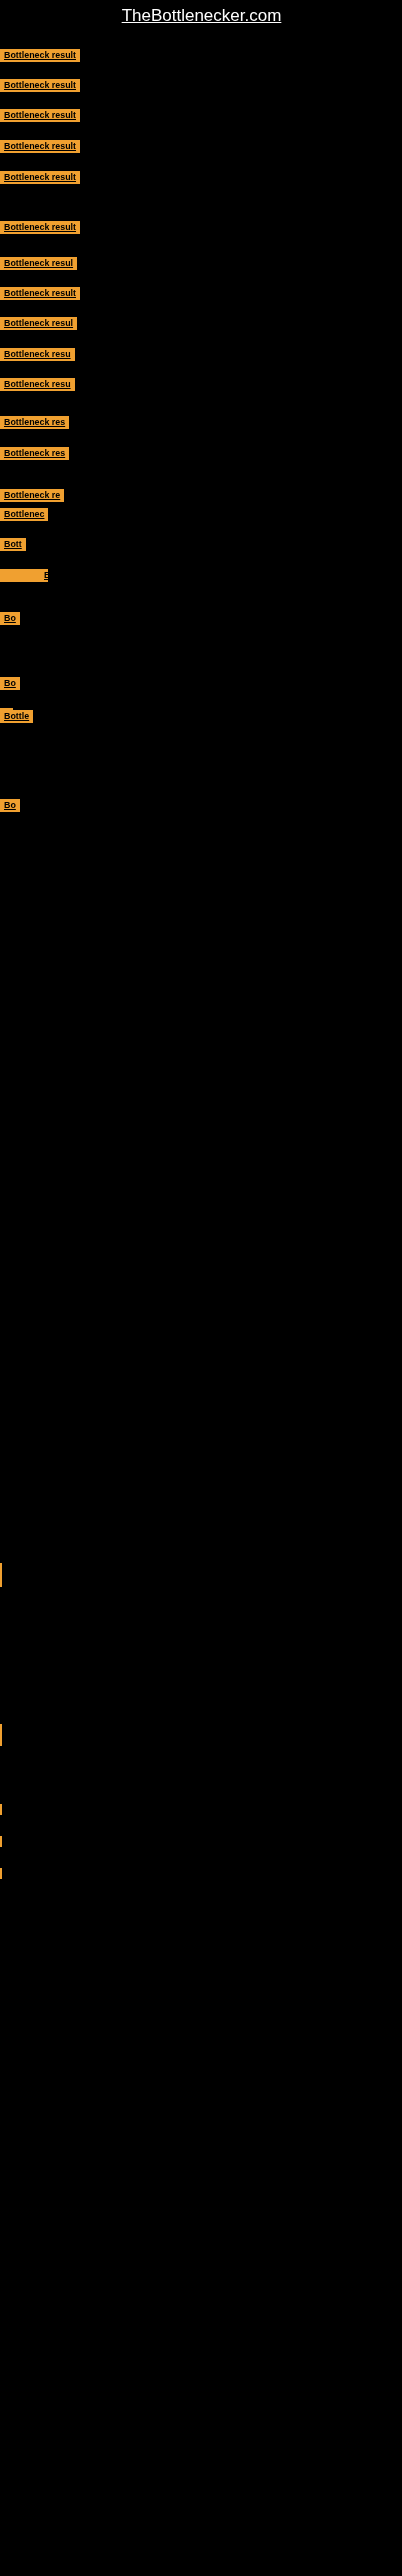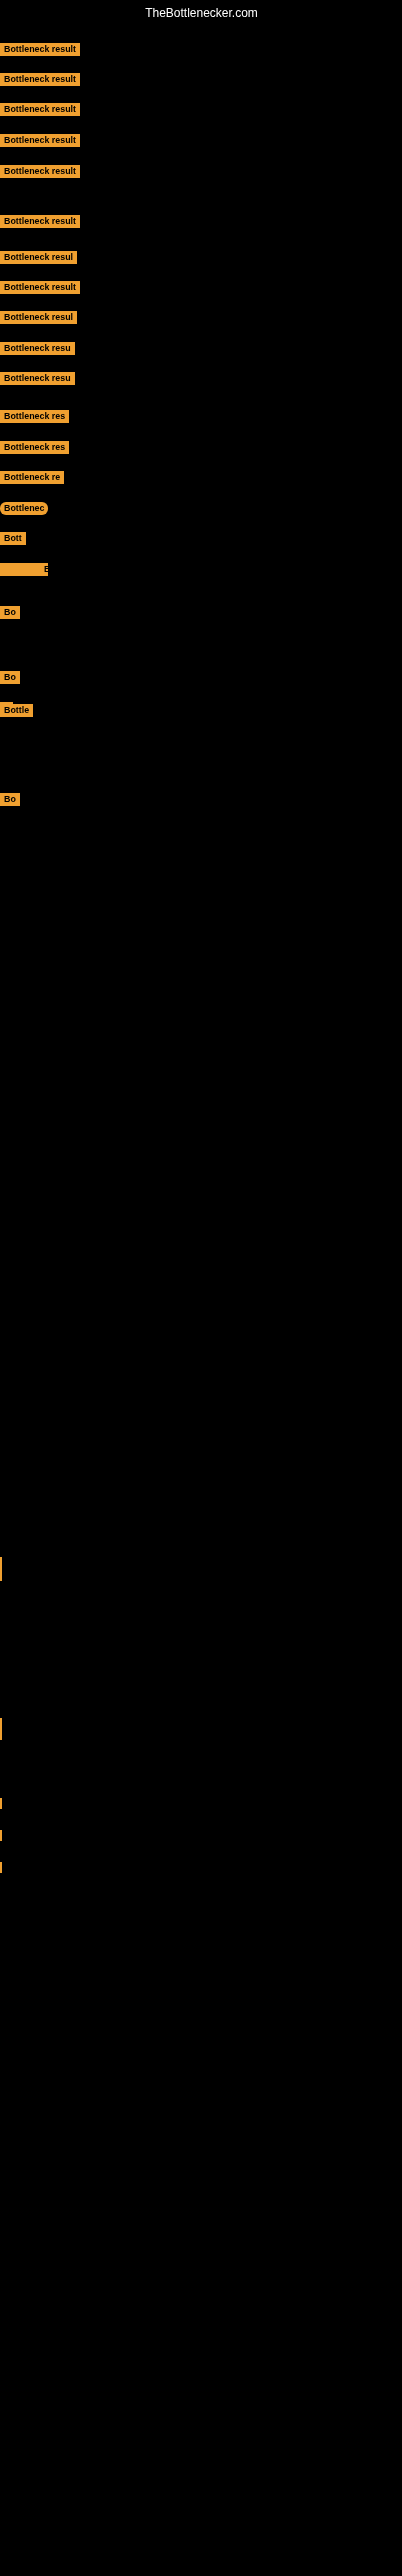--- a/index.html
+++ b/index.html
@@ -10,35 +10,37 @@
     body {
       background-color: #000000;
       width: 403px;
       min-height: 2576px;
       font-family: Arial, sans-serif;
       position: relative;
     }
     .site-title {
       color: #ffffff;
       text-align: center;
-      font-size: 12px;
+      font-size: 17px;
       padding: 6.4px 0;
       font-weight: normal;
+      text-decoration: underline;
     }
     .badge {
       background-color: #f0a030;
       color: #000000;
       font-size: 8.9px;
       font-weight: bold;
       padding: 1.6px 4px;
       display: inline-block;
       position: absolute;
       left: 0;
       white-space: nowrap;
       overflow: hidden;
+      text-decoration: underline;
     }
     .line-marker {
       position: absolute;
       left: 0;
       width: 2.4px;
       background-color: #f0a030;
     }
   </style>
 </head>
 <body>
@@ -52,22 +54,22 @@
     <div class="badge" style="top: 107px; max-width: 97px;">Bottleneck result</div>
     <div class="badge" style="top: 138px; max-width: 97px;">Bottleneck result</div>
     <div class="badge" style="top: 188px; max-width: 93px;">Bottleneck result</div>
     <div class="badge" style="top: 224px; max-width: 87px;">Bottleneck resul</div>
     <div class="badge" style="top: 254px; max-width: 97px;">Bottleneck result</div>
     <div class="badge" style="top: 284px; max-width: 89px;">Bottleneck resul</div>
     <div class="badge" style="top: 315px; max-width: 84px;">Bottleneck resu</div>
     <div class="badge" style="top: 345px; max-width: 81px;">Bottleneck resu</div>
     <div class="badge" style="top: 383px; max-width: 76px;">Bottleneck res</div>
     <div class="badge" style="top: 414px; max-width: 72px;">Bottleneck res</div>
-    <div class="badge" style="top: 444px; max-width: 66px;">Bottleneck re</div>
-    <div class="badge" style="top: 475px; max-width: 52px; border-radius: 6px;">Bottlenec</div>
+    <div class="badge" style="top: 456px; max-width: 66px;">Bottleneck re</div>
+    <div class="badge" style="top: 475px; max-width: 52px;">Bottlenec</div>
     <div class="badge" style="top: 505px; max-width: 32px;">Bott</div>
     <div class="badge" style="top: 536px; max-width: 47px; padding-left: 44px;">Bottlene</div>
     <div class="badge" style="top: 579px; max-width: 21px;">Bo</div>
     <div class="badge" style="top: 644px; max-width: 21px;">Bo</div>
     <div class="badge" style="top: 675px; max-width: 13px;">B</div>
     <div class="badge" style="top: 677px; max-width: 37px;">Bottle</div>
     <div class="badge" style="top: 766px; max-width: 21px;">Bo</div>
     <div class="line-marker" style="top: 1530px; height: 24px;"></div>
     <div class="line-marker" style="top: 1691px; height: 22.5px;"></div>
     <div class="line-marker" style="top: 1771px; height: 11.3px;"></div>

